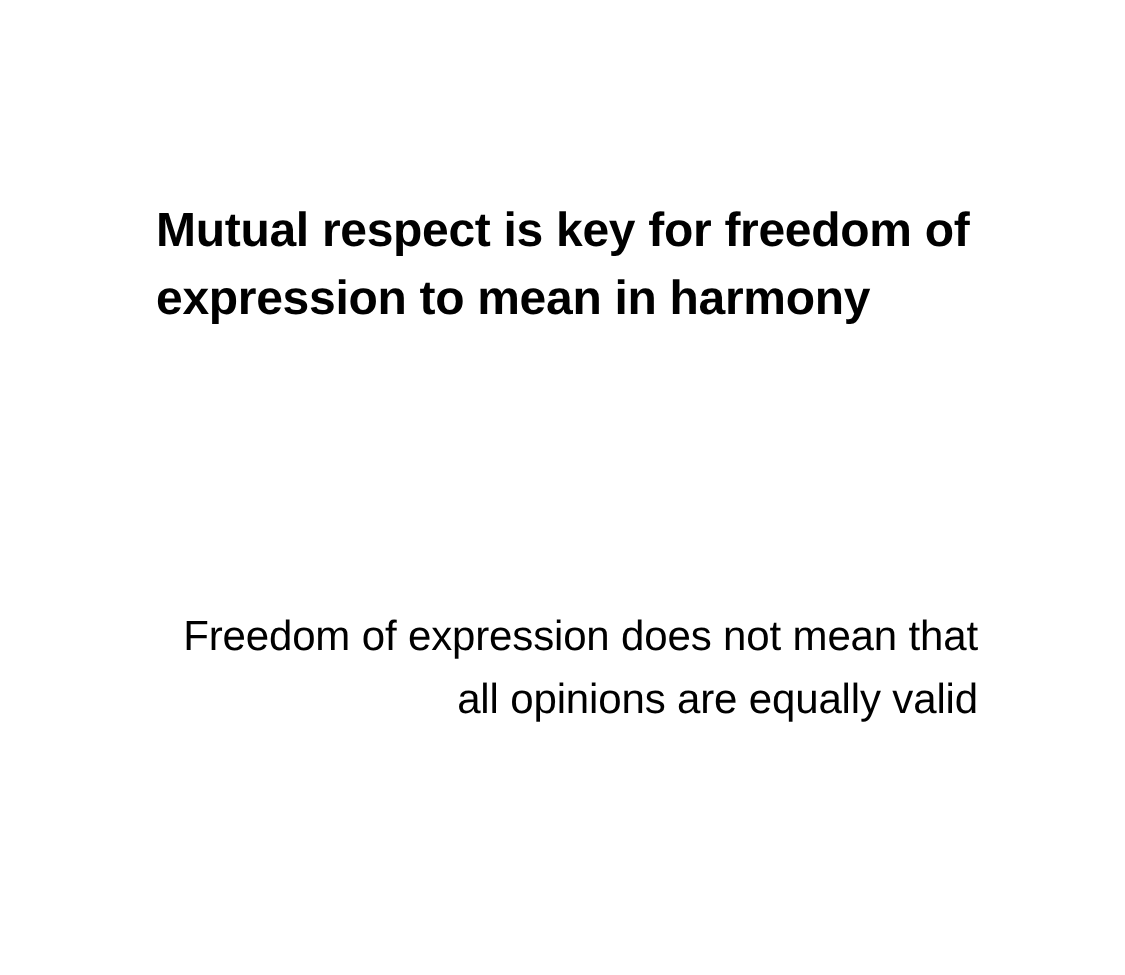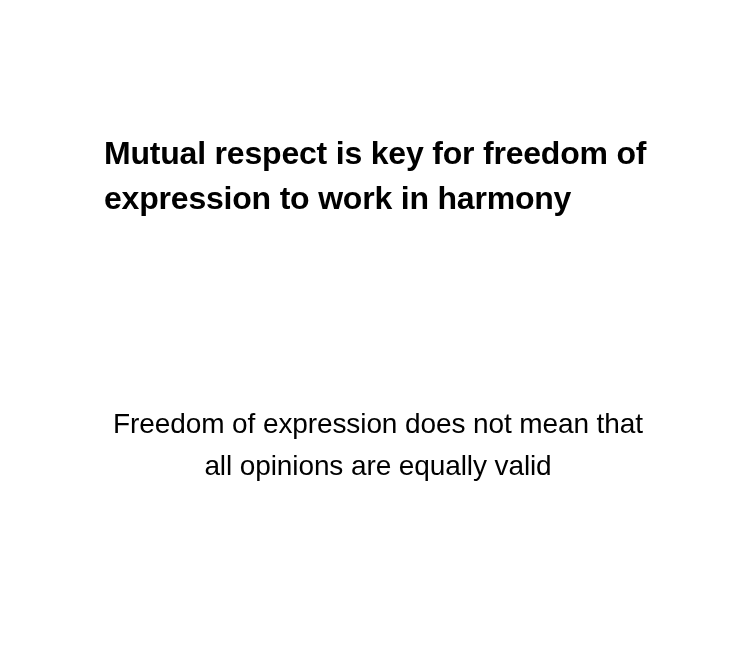--- a/index.html
+++ b/index.html
@@ -52,30 +52,30 @@
     left: 0;
     top: 403px;
     width: 548px;
     margin: 0;
     font-family: "Liberation Sans", sans-serif;
     font-size: 28px;
     font-weight: 400;
     line-height: 42px;
     letter-spacing: -0.1px;
     color: #000000;
-    text-align: center;
+    text-align: right;
     word-wrap: break-word;
   }
 </style>
 </head>
 <body>
 
 <div class="page">
 
   <div class="content-column">
 
-    <h1 class="headline">Mutual respect is key for freedom of expression to work in harmony</h1>
+    <h1 class="headline">Mutual respect is key for freedom of expression to mean in harmony</h1>
 
     <p class="standfirst">Freedom of expression does not mean that all opinions are equally valid</p>
 
   </div>
 
 </div>
 
 </body></html>

